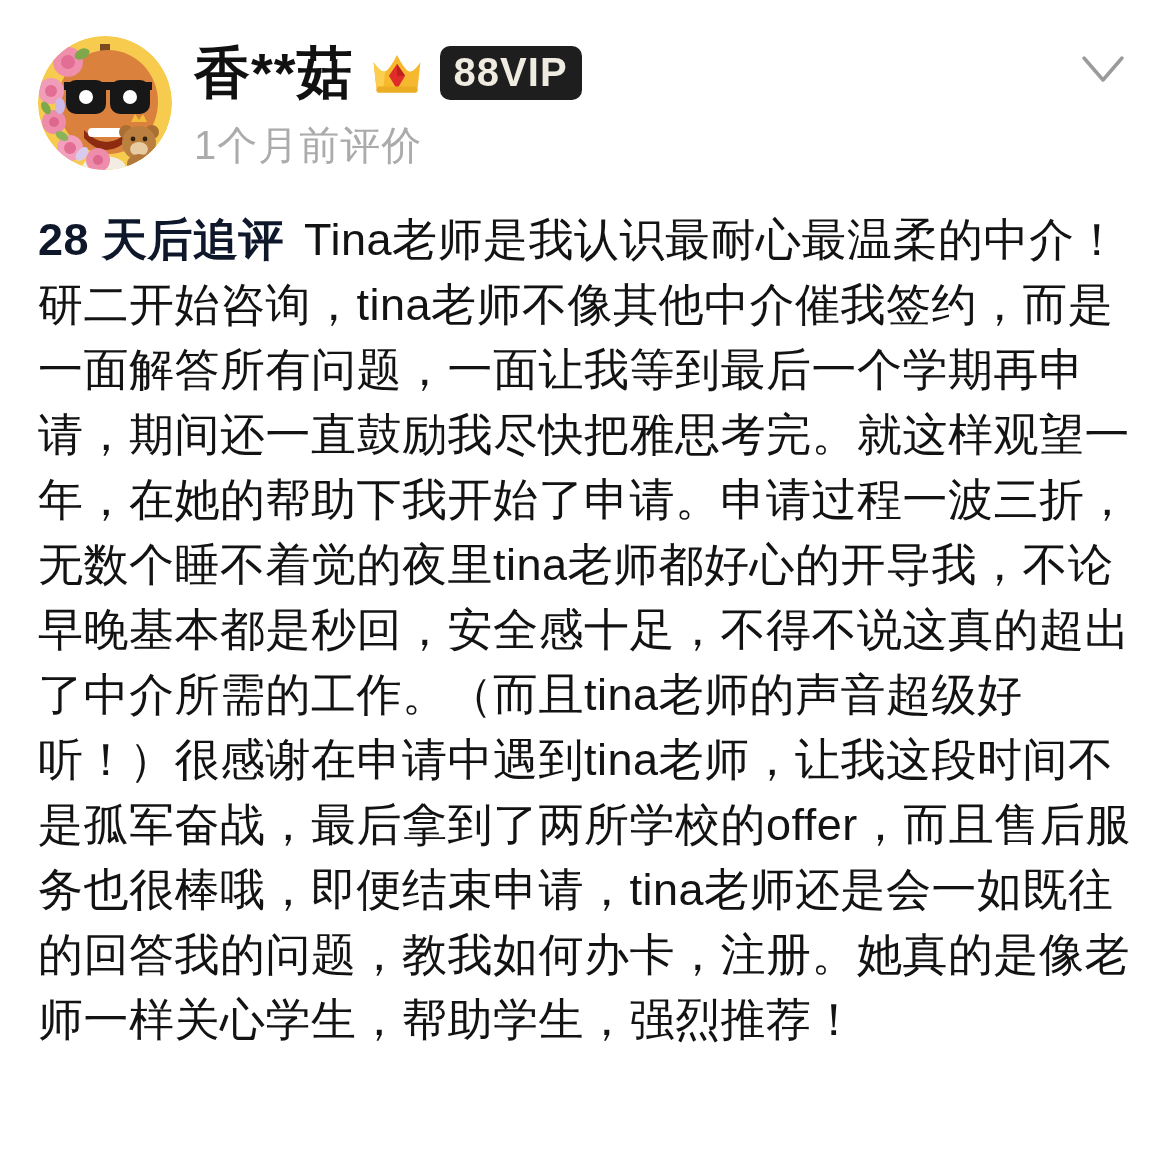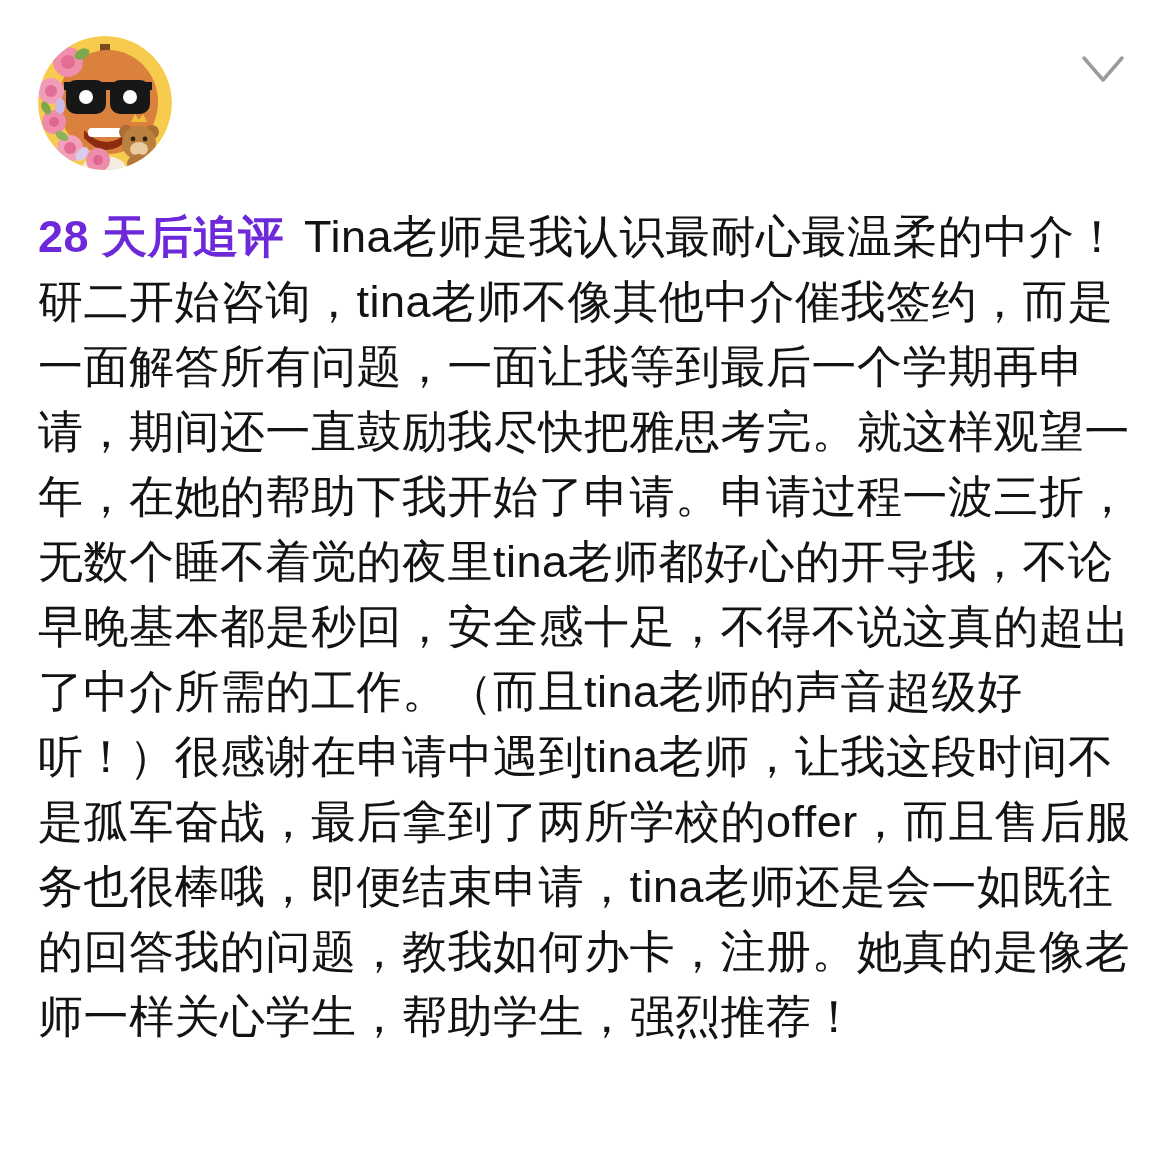--- a/index.html
+++ b/index.html
@@ -40,21 +40,21 @@
   .chevron svg { display: block; width: 50px; height: 40px; }
 
   
   .review-body { margin-top: 34px; }
   .review-text {
     font-size: 45px; line-height: 65px; color: #131313;
     font-weight: 500; letter-spacing: 0.5px;
     word-break: break-word;
   }
   .default-review { margin-bottom: 48px; }
-  .followup-label { color: #6d28d9; font-weight: 600; margin-right: 20px; text-align: center; }
+  .followup-label { color: #0f172a; font-weight: 600; margin-right: 20px; text-align: center; }
 </style>
 </head>
 <body>
 
 <div class="card">
 
   <div class="header">
 
     <div class="avatar">
       <svg viewBox="0 0 134 134">
@@ -101,20 +101,36 @@
           <circle cx="101" cy="107" r="17" fill="#BB8040"></circle>
           <ellipse cx="101" cy="113" rx="9" ry="7" fill="#E8CBA0"></ellipse>
           <circle cx="95" cy="103" r="2.4" fill="#30220F"></circle>
           <circle cx="107" cy="103" r="2.4" fill="#30220F"></circle>
           <polygon points="93,86 97,78 101,84 105,78 109,86" fill="#F2BE3A"></polygon>
           <ellipse cx="101" cy="128" rx="12" ry="10" fill="#B0783B"></ellipse>
         </g>
       </svg>
     </div>
 
+    <div class="header-info">
+      <div class="name-row">
+        <span class="username">香**菇</span>
+        <span class="crown">
+          <svg viewBox="0 0 60 60">
+            <path d="M7 46 L4 18 Q12 30 17 28 Q22 26 30 10 Q38 26 43 28 Q48 30 56 18 L53 46 Q30 52 7 46 Z" fill="#F5B82F"></path>
+            <path d="M7 46 L4 18 Q12 30 17 28 L15 45 Z" fill="#FBCE4F"></path>
+            <polygon points="30,20 39,33 30,48 21,33" fill="#E02B2B"></polygon>
+            <polygon points="30,20 39,33 30,33" fill="#C01F1F"></polygon>
+            <rect x="7" y="45" width="46" height="7" rx="3.5" fill="#EDAD22"></rect>
+          </svg>
+        </span>
+        <span class="vip-badge">88VIP</span>
+      </div>
+      <div class="timestamp">1个月前评价</div>
+    </div>
 
     <div class="chevron">
       <svg viewBox="0 0 50 40">
         <polyline points="6,8 25,30 44,8" fill="none" stroke="#9B9B9B" stroke-width="3.5" stroke-linecap="round" stroke-linejoin="round"></polyline>
       </svg>
     </div>
   </div>
 
   <div class="review-body">
     <p class="review-text followup"><span class="followup-label">28 天后追评</span><span>Tina老师是我认识最耐心最温柔的中介！研二开始咨询，tina老师不像其他中介催我签约，而是一面解答所有问题，一面让我等到最后一个学期再申请，期间还一直鼓励我尽快把雅思考完。就这样观望一年，在她的帮助下我开始了申请。申请过程一波三折，无数个睡不着觉的夜里tina老师都好心的开导我，不论早晚基本都是秒回，安全感十足，不得不说这真的超出了中介所需的工作。（而且tina老师的声音超级好听！）很感谢在申请中遇到tina老师，让我这段时间不是孤军奋战，最后拿到了两所学校的offer，而且售后服务也很棒哦，即便结束申请，tina老师还是会一如既往的回答我的问题，教我如何办卡，注册。她真的是像老师一样关心学生，帮助学生，强烈推荐！</span></p>

